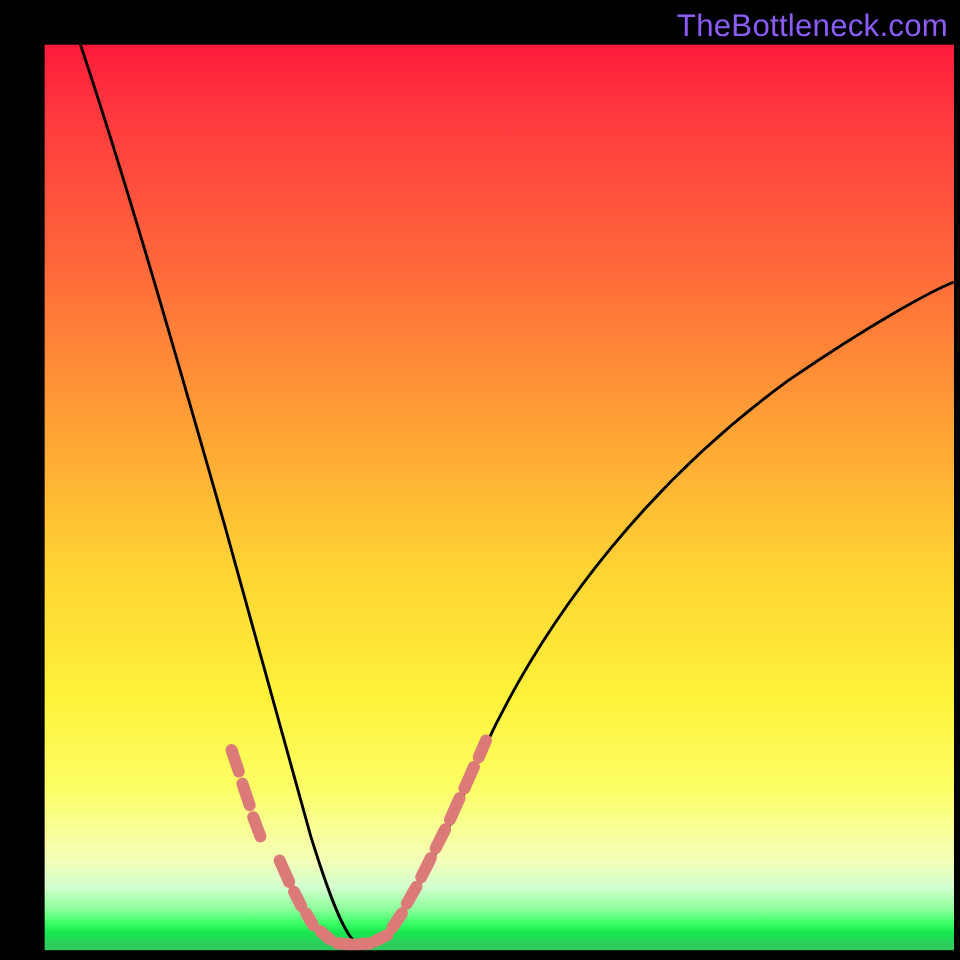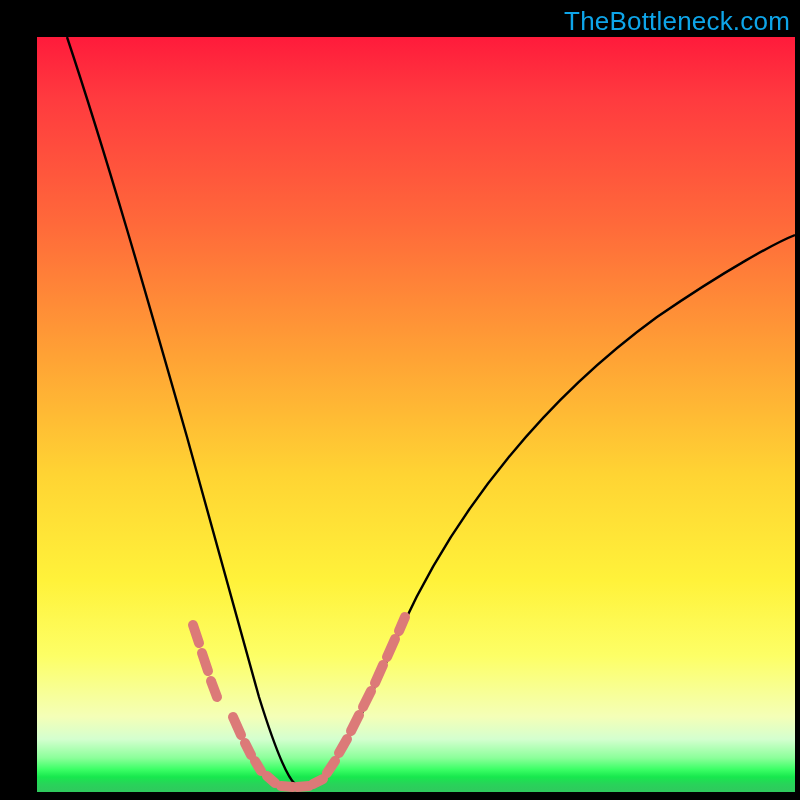--- a/index.html
+++ b/index.html
@@ -43,21 +43,21 @@
       #3cff66 97%,
       #18e84e 98%,
       #29d25a 99%,
       #2fc95d 100%
     );
   }
   .watermark {
     position: absolute;
     top: 6px;
     right: 10px;
-    color: #0ea5e9;
+    color: #8b5cf6;
     font-size: 26px;
     letter-spacing: 0.2px;
     font-weight: 500;
     user-select: none;
   }
   svg.curve {
     position: absolute;
     inset: 0;
   }
 </style>

